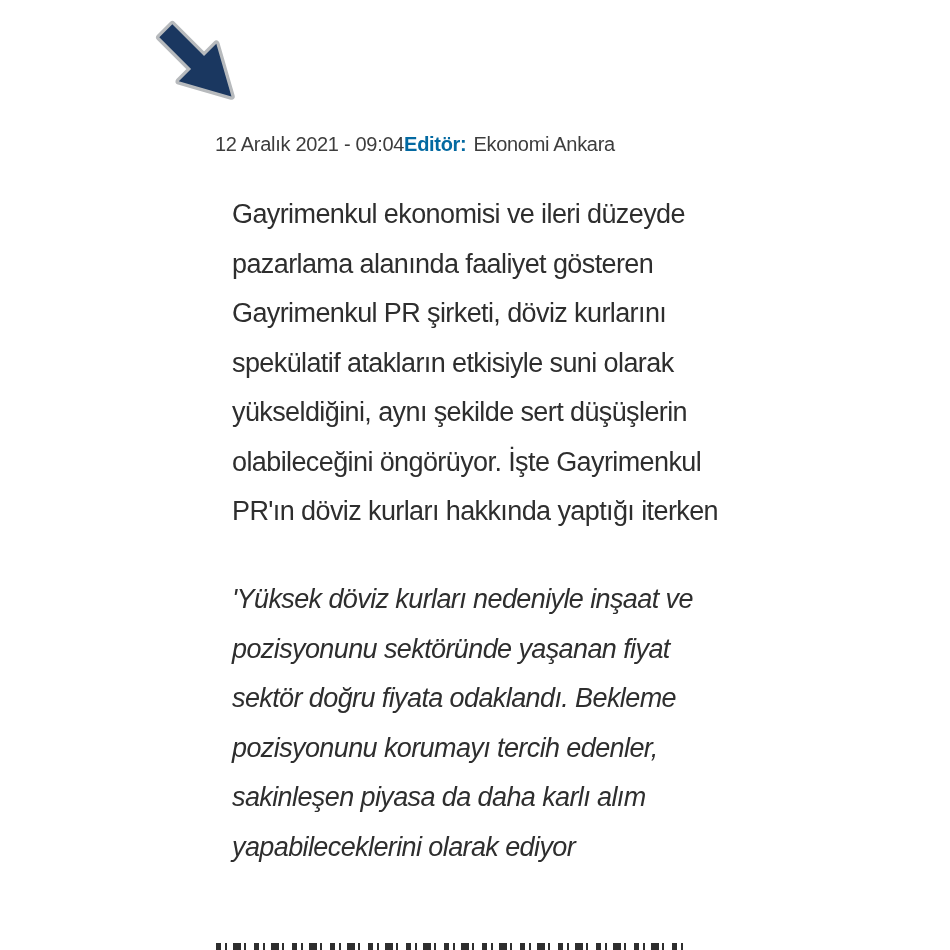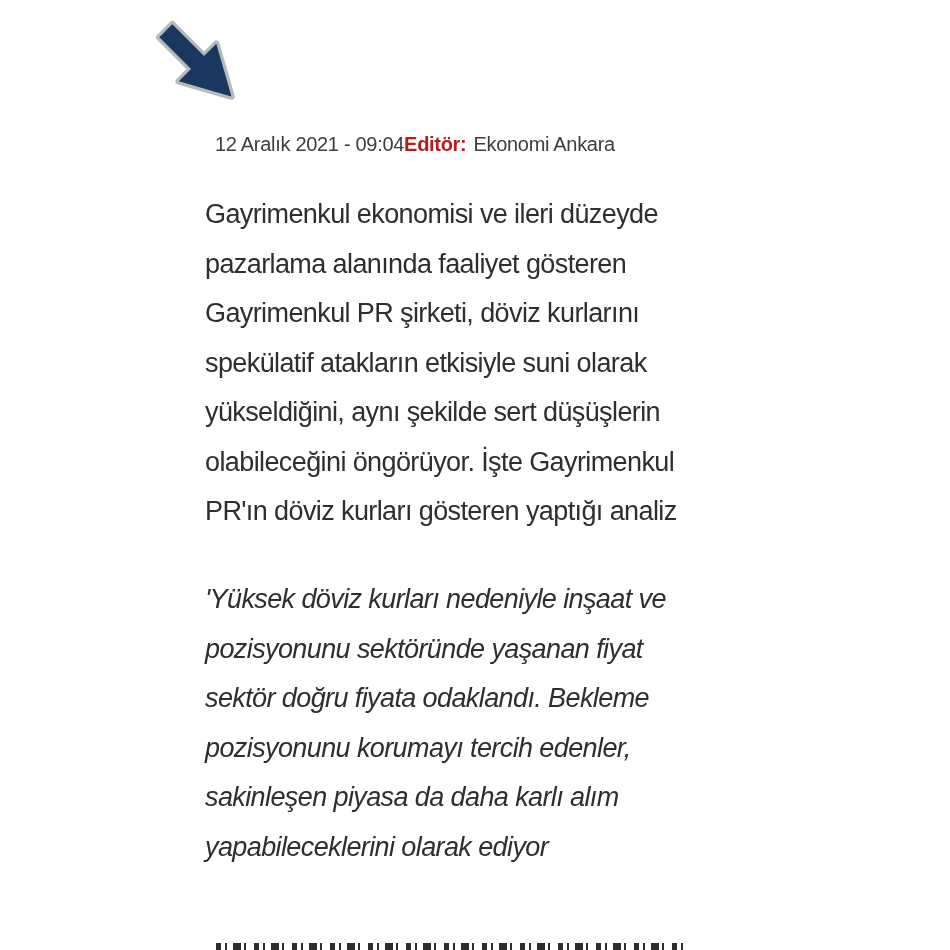--- a/index.html
+++ b/index.html
@@ -32,24 +32,24 @@
     font-size: 20px;
     letter-spacing: -0.3px;
     color: #3d3d3d;
   }
   .meta-date { white-space: nowrap; }
   .meta-editor {
     display: flex;
     gap: 7px;
     white-space: nowrap;
   }
-  .meta-editor .label { font-weight: 700; color: #b91c1c; }
+  .meta-editor .label { font-weight: 700; color: #0369a1; }
   .article-paragraph {
     position: absolute;
-    left: 205px;
+    left: 232px;
     width: 580px;
     font-size: 27px;
     line-height: 49.5px;
     letter-spacing: -0.6px;
     color: #2e2e2e;
   }
   .p1 { top: 190px; }
   .p2 { top: 575px; font-style: italic; }
   .paragraph-line { white-space: nowrap; }
   .clipped-line {
@@ -84,21 +84,21 @@
   </span>
 </div>
 
 <div class="article-paragraph p1">
   <div class="paragraph-line">Gayrimenkul ekonomisi ve ileri düzeyde</div>
   <div class="paragraph-line">pazarlama alanında faaliyet gösteren</div>
   <div class="paragraph-line">Gayrimenkul PR şirketi, döviz kurlarını</div>
   <div class="paragraph-line">spekülatif atakların etkisiyle suni olarak</div>
   <div class="paragraph-line">yükseldiğini, aynı şekilde sert düşüşlerin</div>
   <div class="paragraph-line">olabileceğini öngörüyor. İşte Gayrimenkul</div>
-  <div class="paragraph-line">PR'ın döviz kurları gösteren yaptığı analiz</div>
+  <div class="paragraph-line">PR'ın döviz kurları hakkında yaptığı iterken</div>
 </div>
 
 <div class="article-paragraph p2">
   <div class="paragraph-line">'Yüksek döviz kurları nedeniyle inşaat ve</div>
   <div class="paragraph-line">pozisyonunu sektöründe yaşanan fiyat</div>
   <div class="paragraph-line">sektör doğru fiyata odaklandı. Bekleme</div>
   <div class="paragraph-line">pozisyonunu korumayı tercih edenler,</div>
   <div class="paragraph-line">sakinleşen piyasa da daha karlı alım</div>
   <div class="paragraph-line">yapabileceklerini olarak ediyor</div>
 </div>

